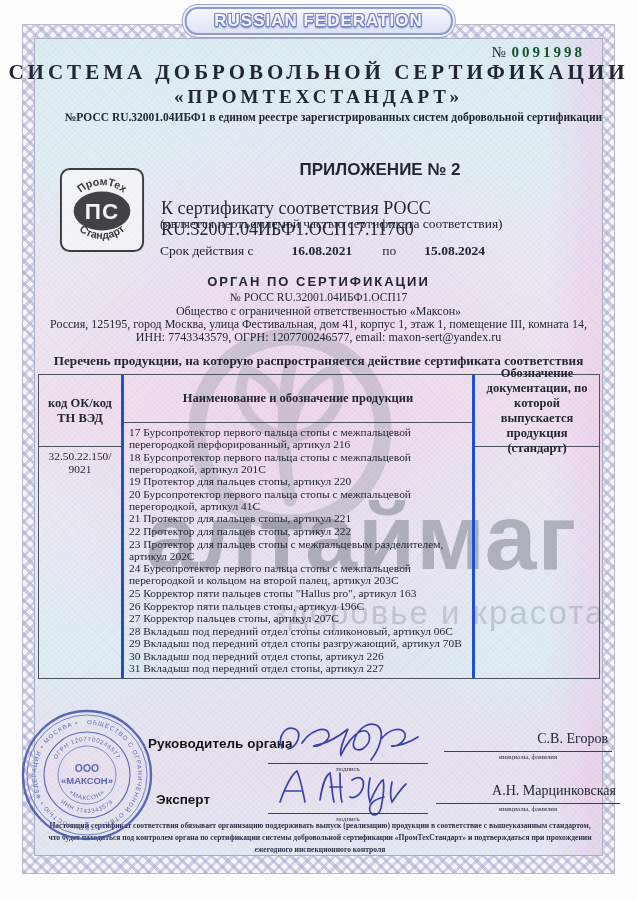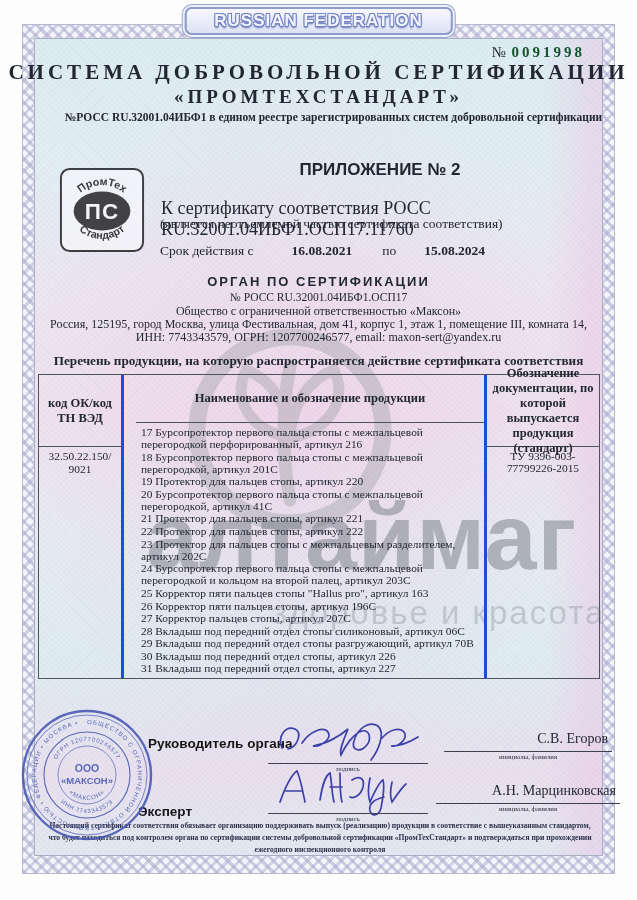--- a/index.html
+++ b/index.html
@@ -19,21 +19,21 @@
           radial-gradient(ellipse at 46% 48%, rgba(238,196,228,.40), rgba(238,196,228,0) 62%),
           linear-gradient(90deg, rgba(236,198,230,0) 90%, rgba(236,198,230,.45) 98%),
           linear-gradient(180deg,#dcedf1 0%,#e2eef3 16%,#ece7f1 30%,#efe2ee 46%,#e7ebf2 60%,#dfedf2 76%,#e9e0ee 90%,#e2e9f1 100%);}
   .cert::after{content:"";position:absolute;inset:0;pointer-events:none;
         background:
           repeating-linear-gradient(45deg, rgba(120,150,200,.05) 0 1px, transparent 1px 4px),
           repeating-linear-gradient(-45deg, rgba(190,130,180,.05) 0 1px, transparent 1px 4px);}
   
   .badge{position:absolute;top:7px;left:50%;transform:translateX(-50%);z-index:6;
          background:linear-gradient(#f7f8fd,#dde2f4);
-         border:2px solid #8e9bcb;border-radius:7px;box-shadow:0 0 0 2px #eef0fa,0 0 0 3px #9aa5d0;
+         border:2px solid #8e9bcb;border-radius:13px;box-shadow:0 0 0 2px #eef0fa,0 0 0 3px #9aa5d0;
          padding:2px 28px;font-family:"Liberation Sans","DejaVu Sans",sans-serif;
          font-weight:800;font-size:17px;letter-spacing:1px;color:#f2f4fc;
          text-shadow:-1px -1px 0 #7584c4,1px -1px 0 #7584c4,-1px 1px 0 #7584c4,1px 1px 0 #7584c4,0 2px 2px #5a6ab0;}
   .abs{position:absolute;z-index:3;}
   .wm{position:absolute;z-index:1;pointer-events:none;}
   .serial{top:44px;right:52px;font-size:15px;letter-spacing:1px;}
   .serial .num{color:#14532d;letter-spacing:3px;font-weight:700;}
   .title1{top:60px;left:0;width:100%;text-align:center;font-weight:700;font-size:21px;letter-spacing:4px;}
   .title2{top:86px;left:0;width:100%;text-align:center;font-weight:700;font-size:19px;letter-spacing:4px;}
   .reg-line{top:111px;left:0;width:100%;text-align:center;font-weight:700;font-size:11.5px;margin-left:15px;}
@@ -53,31 +53,31 @@
   .org-n{top:291px;left:0;width:100%;text-align:center;font-size:11.5px;}
   .org-name{top:304px;left:0;width:100%;text-align:center;font-size:12px;}
   .org-addr{top:317px;left:0;width:100%;text-align:center;font-size:12px;}
   .org-cont{top:330px;left:0;width:100%;text-align:center;font-size:12px;}
   .list-title{top:353px;left:0;width:100%;text-align:center;font-weight:700;font-size:13.2px;}
   
   .tbl{left:38px;top:374px;width:560px;height:303px;border:1px solid #4d5260;display:flex;z-index:3;}
   .tbl .col{border-right:3px solid #1d4ed8;display:flex;flex-direction:column;}
   .tbl .col:last-child{border-right:none;}
   .c1{width:82px;}
-  .c2{width:348px;margin-left:12px;}
+  .c2{width:348px;}
   .c3{flex:1;}
   .th{height:72px;border-bottom:1px solid #4d5260;display:flex;align-items:center;justify-content:center;
       text-align:center;font-weight:700;font-size:12.5px;line-height:1.2;padding:2px 4px;box-sizing:border-box;}
   .td{flex:1;padding:3px 5px;box-sizing:border-box;font-size:11.4px;line-height:1.06;}
   .td.center{text-align:center;}
   .item{display:block;margin-bottom:0.5px;}
   
   .sig-label{font-family:"Liberation Sans","DejaVu Sans",sans-serif;font-weight:800;font-size:13.5px;color:#161616;}
   .lab1{left:148px;top:736px;}
-  .lab2{left:138px;top:792px;margin-top:12px;}
+  .lab2{left:156px;top:792px;}
   .sigimg1{left:272px;top:716px;z-index:3;}
   .sigimg2{left:272px;top:766px;z-index:3;}
   .sline{border-top:1px solid #3c4050;height:0;}
   .sl1{left:268px;top:763px;width:160px;}
   .sl2{left:268px;top:813px;width:160px;}
   .scap{font-size:6.8px;color:#2c3040;text-align:center;}
   .sc1{left:268px;top:765px;width:160px;}
   .sc2{left:268px;top:815px;width:160px;}
   .pname{font-size:14px;text-align:right;}
   .pn1{left:448px;top:731px;width:160px;}
@@ -176,21 +176,20 @@
         <span class="item">26 Корректор пяти пальцев стопы, артикул 196С</span>
         <span class="item">27 Корректор пальцев стопы, артикул 207С</span>
         <span class="item">28 Вкладыш под передний отдел стопы силиконовый, артикул 06С</span>
         <span class="item">29 Вкладыш под передний отдел стопы разгружающий, артикул 70В</span>
         <span class="item">30 Вкладыш под передний отдел стопы, артикул 226</span>
         <span class="item">31 Вкладыш под передний отдел стопы, артикул 227</span>
       </div>
     </div>
     <div class="col c3">
       <div class="th">Обозначение документации, по которой выпускается продукция (стандарт)</div>
-      <div class="td center">ТУ 9396-003-77799226-2015</div>
     </div>
   </div>
 
   <div class="abs sig-label lab1">Руководитель органа</div>
   <svg class="abs sigimg1" width="152" height="46" viewBox="0 0 152 46">
     <path d="M10 32 C5 20 14 9 23 13 C31 17 25 31 16 33 M30 27 C38 15 52 10 56 16 C60 22 50 31 41 30 C54 28 68 20 76 13 C72 23 67 34 69 39 C73 30 82 17 90 15 C98 13 100 24 94 30 C88 37 79 34 82 25 C86 11 98 5 106 10 C114 17 106 35 99 44 M110 22 C118 13 128 11 132 16 C136 22 128 31 119 30 C128 30 138 26 146 21" stroke="#3c41a8" fill="none" stroke-width="1.7" stroke-linecap="round"></path>
   </svg>
   <div class="abs sline sl1"></div>
   <div class="abs scap sc1">подпись</div>
   <div class="abs pname pn1">С.В. Егоров</div>

